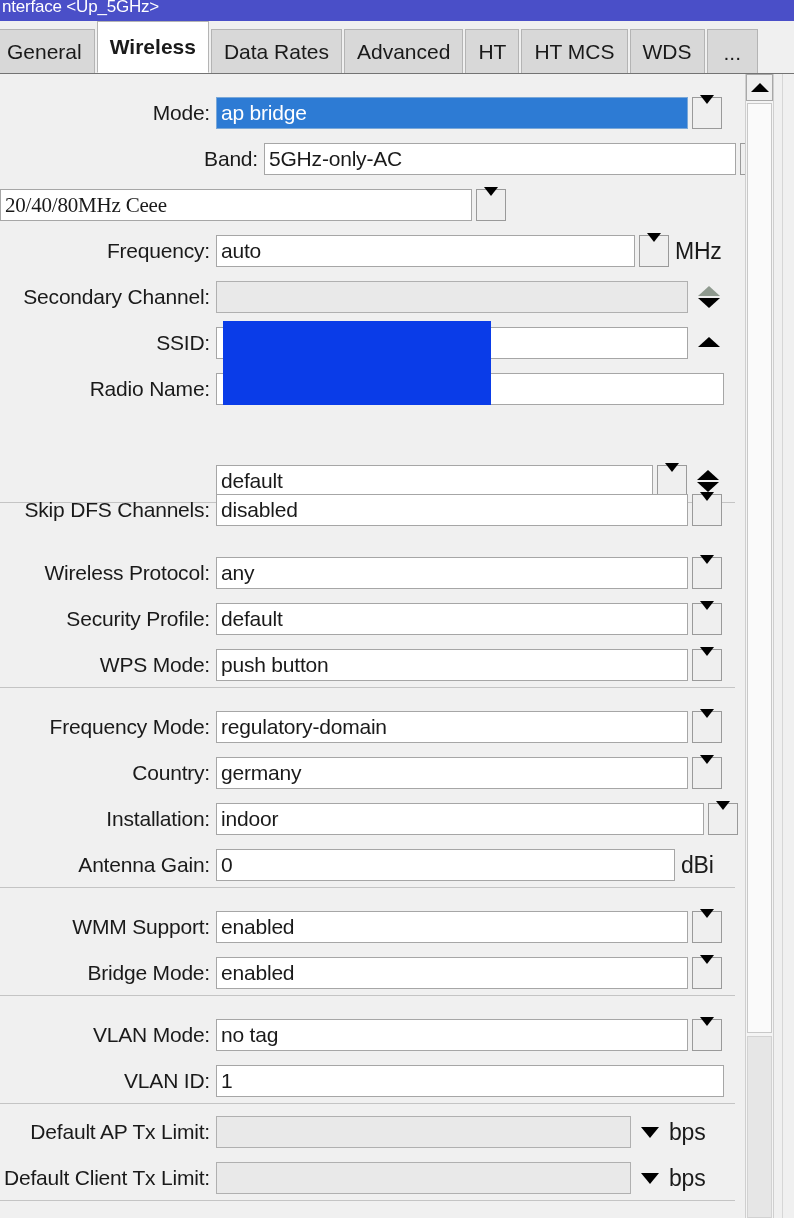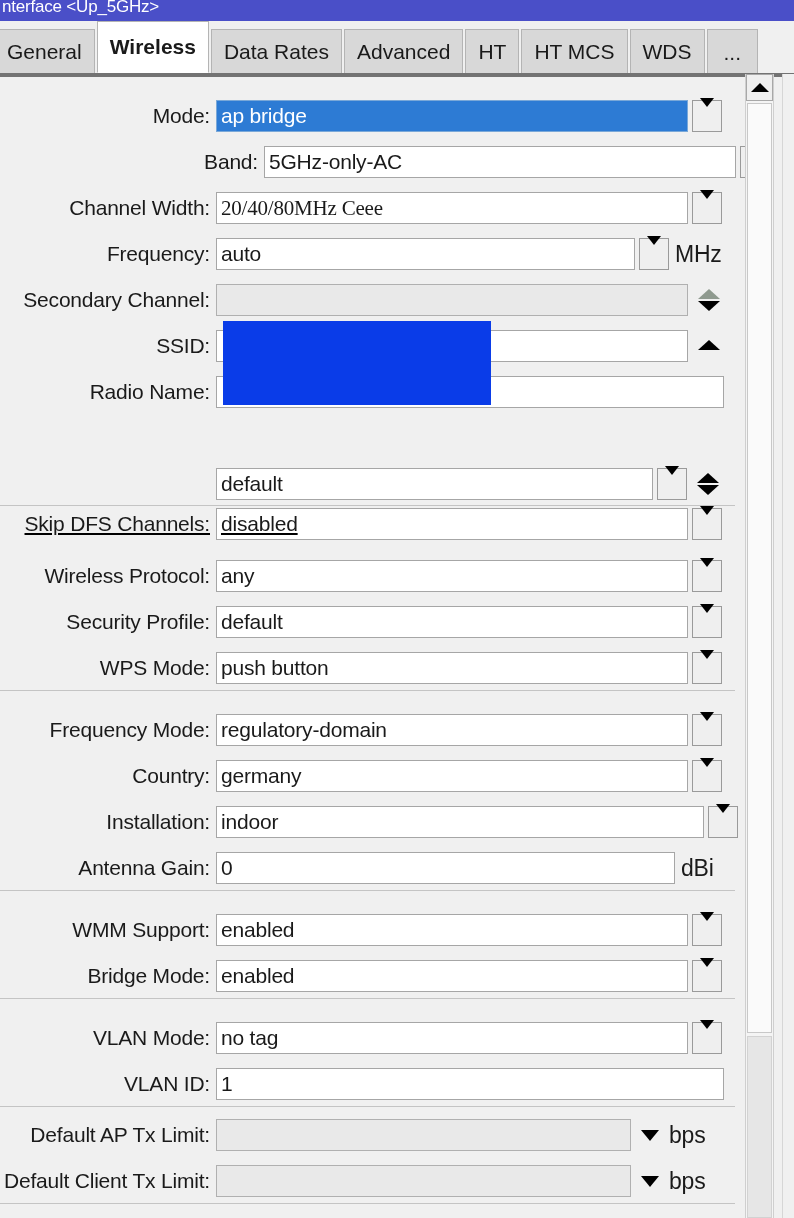--- a/index.html
+++ b/index.html
@@ -91,21 +91,21 @@
   }
 
   
   #content {
     position: absolute;
     left: 0;
     top: 73px;
     width: 794px;
     height: 1145px;
     background: #f0f0f0;
-    border-top: 4px solid #737373;
+    border-top: 1px solid #737373;
     box-sizing: border-box;
   }
 
   
   .row {
     position: absolute;
     left: 0;
     height: 40px;
     display: flex;
     align-items: center;
@@ -354,21 +354,20 @@
 
     <div class="row" style="top:65px;padding-left:48px;">
       <div class="label">Band:</div>
       <div class="field" style="width:472px;">5GHz-only-AC</div>
       <div class="ddbtn">
         <span class="ddglyph"><span class="bar"></span><span class="tri"></span></span>
       </div>
     </div>
 
     <div class="row" style="top:111px;">
-      <div class="label">Channel Width:</div>
       <div class="field" style="width:472px;font-family:Liberation Serif, serif;">20/40/80MHz Ceee</div>
       <div class="ddbtn">
         <span class="ddglyph"><span class="bar"></span><span class="tri"></span></span>
       </div>
     </div>
 
     <div class="row" style="top:157px;">
       <div class="label">Frequency:</div>
       <div class="field" style="width:419px;">auto</div>
       <div class="ddbtn">
@@ -407,21 +406,21 @@
         <span class="ddglyph"><span class="bar"></span><span class="tri"></span></span>
       </div>
       <div class="spinner">
         <span class="up"></span>
           <span class="down"></span>
       </div>
     </div>
 
     <div class="sep" style="top:428px;"></div>
 
-    <div class="row" style="top:427px;text-decoration:underline;">
+    <div class="row" style="top:416px;">
       <div class="label">Skip DFS Channels:</div>
       <div class="field" style="width:472px;">disabled</div>
       <div class="ddbtn">
         <span class="ddglyph"><span class="bar"></span><span class="tri"></span></span>
       </div>
     </div>
 
     <div class="row" style="top:479px;">
       <div class="label">Wireless Protocol:</div>
       <div class="field" style="width:472px;">any</div>

